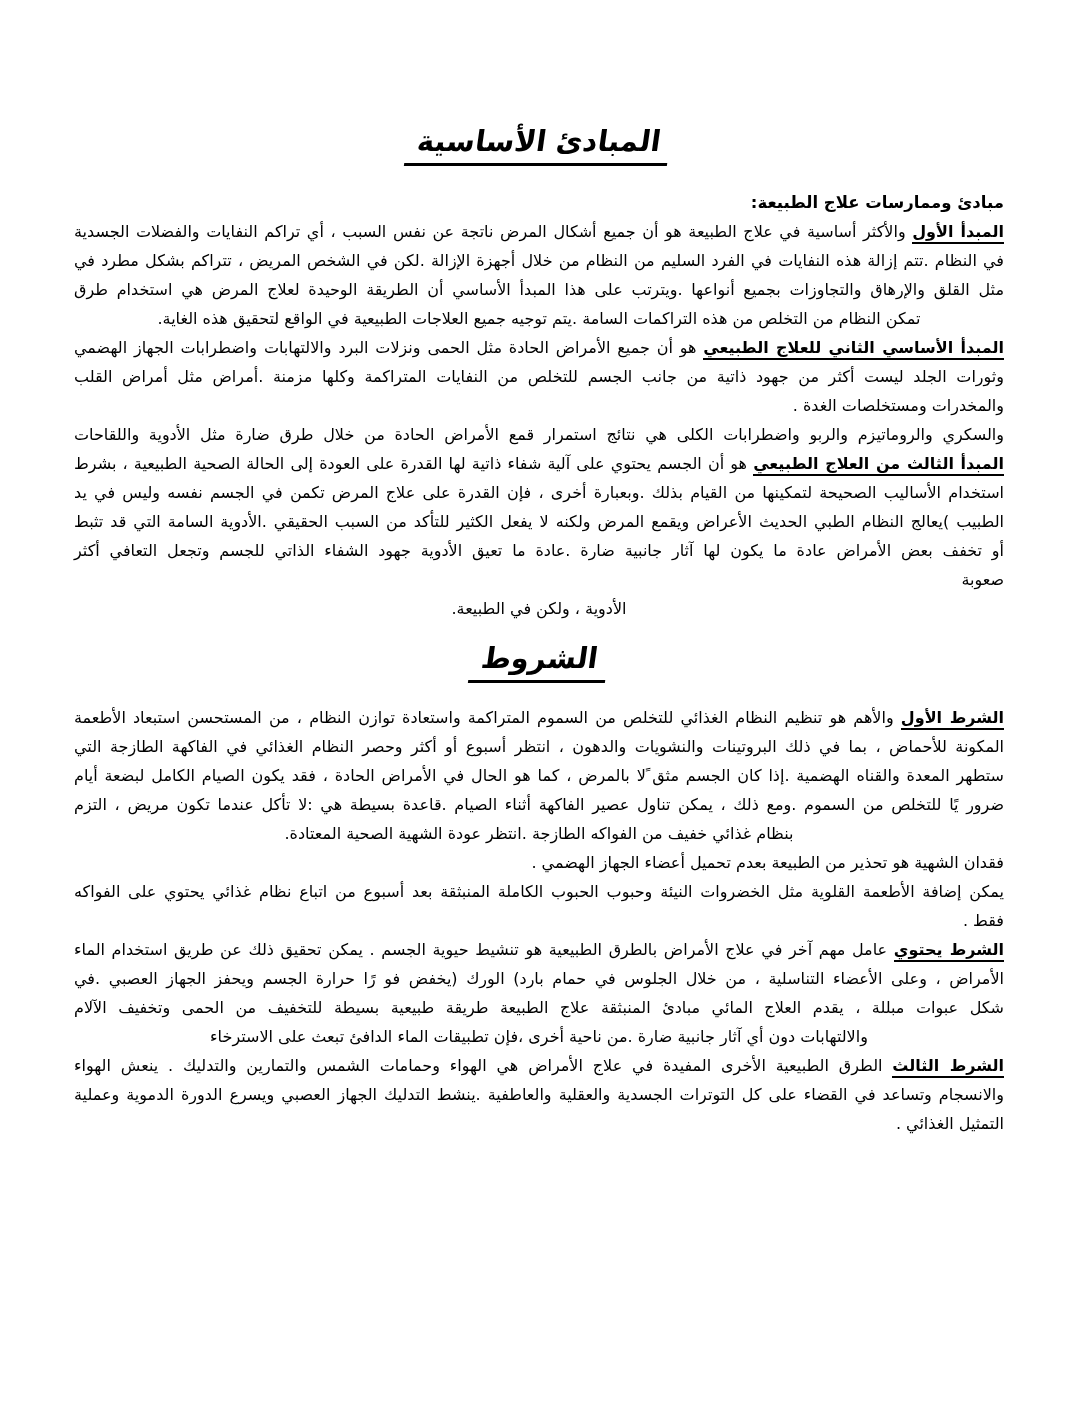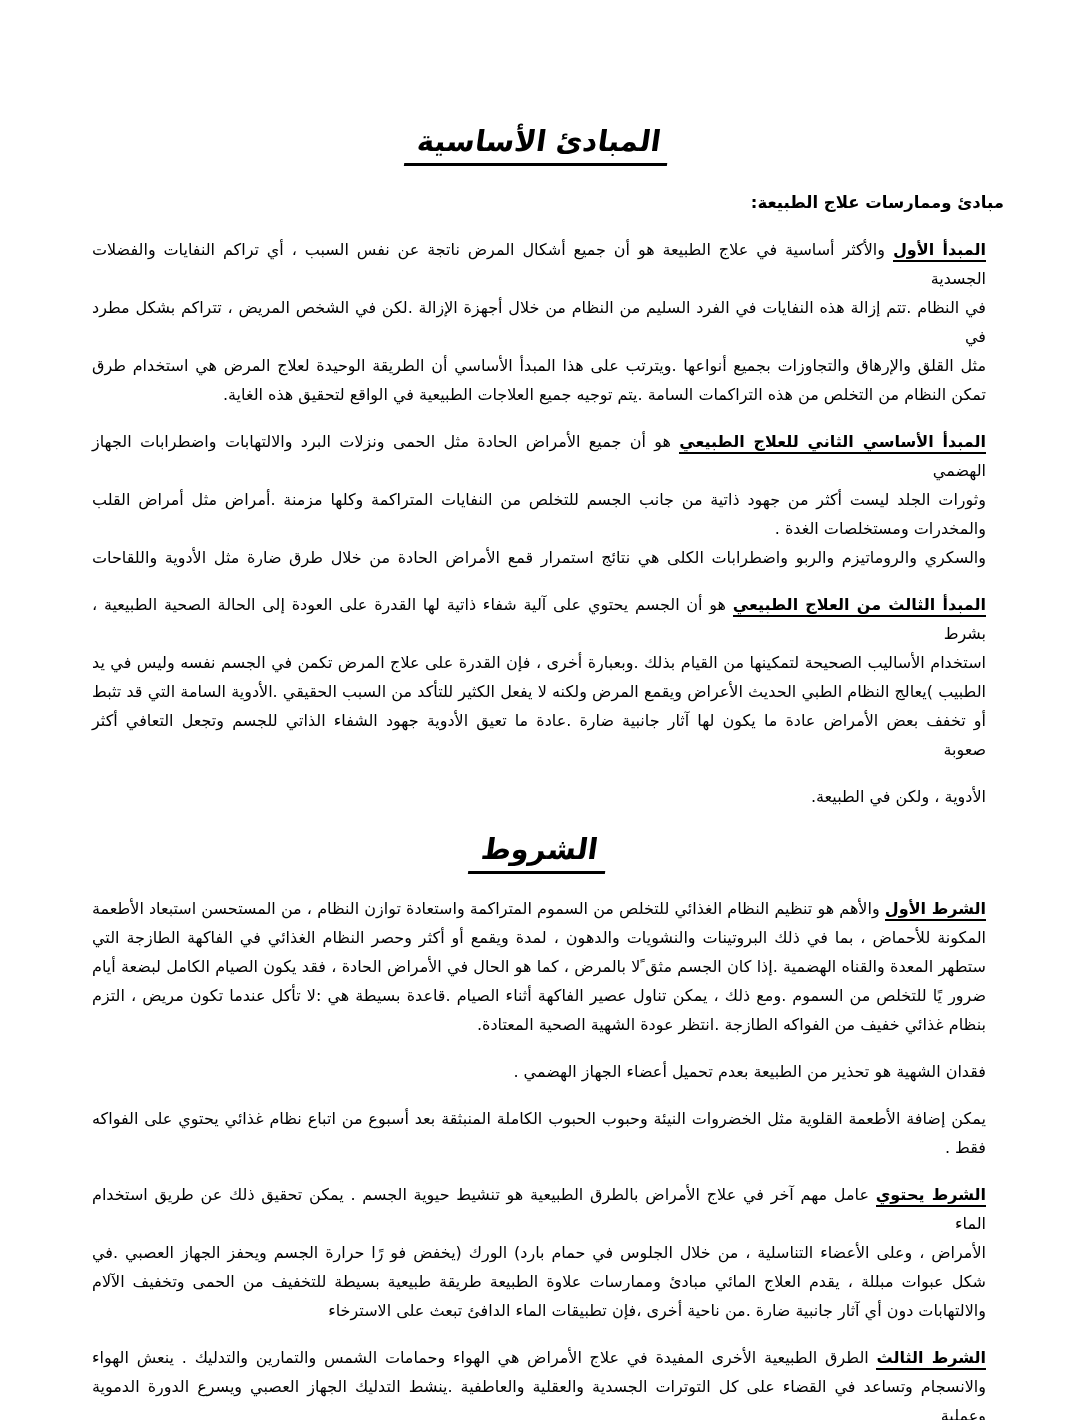--- a/index.html
+++ b/index.html
@@ -25,24 +25,24 @@
     border-bottom: 3px solid #000;
     padding: 0 10px 2px 10px;
     transform: skewX(-8deg);
   }
   .heading {
     font-weight: bold;
     font-size: 16.5px;
     line-height: 29px;
     text-align: right;
   }
-  .para { margin: 18px; }
+  .para { margin: 0; }
   .line { font-size: 16px; line-height: 29px; }
   .al-justify { text-align: justify; text-align-last: justify; }
-  .al-center  { }
+  .al-center  { text-align: center; }
   .al-right   { text-align: right; }
   .lead {
     font-weight: bold;
     border-bottom: 2px solid #000;
     padding-bottom: 1px;
   }
 </style>
 </head>
 <body>
 
@@ -68,36 +68,36 @@
         <div class="line al-justify"><span>الطبيب )يعالج النظام الطبي الحديث الأعراض ويقمع المرض ولكنه لا يفعل الكثير للتأكد من السبب الحقيقي .الأدوية السامة التي قد تثبط</span></div>
         <div class="line al-justify"><span>أو تخفف بعض الأمراض عادة ما يكون لها آثار جانبية ضارة .عادة ما تعيق الأدوية جهود الشفاء الذاتي للجسم وتجعل التعافي أكثر</span></div>
         <div class="line al-right"><span>صعوبة</span></div>
       </div>
       <div class="para">
         <div class="line al-center"><span>الأدوية ، ولكن في الطبيعة.</span></div>
       </div>
       <div class="sec-title"><span class="t">الشروط</span></div>
       <div class="para">
         <div class="line al-justify"><span class="lead">الشرط الأول</span><span> والأهم هو تنظيم النظام الغذائي للتخلص من السموم المتراكمة واستعادة توازن النظام ، من المستحسن استبعاد الأطعمة</span></div>
-        <div class="line al-justify"><span>المكونة للأحماض ، بما في ذلك البروتينات والنشويات والدهون ، لمدة ويقمع أو أكثر وحصر النظام الغذائي في الفاكهة الطازجة التي</span></div>
+        <div class="line al-justify"><span>المكونة للأحماض ، بما في ذلك البروتينات والنشويات والدهون ، انتظر أسبوع أو أكثر وحصر النظام الغذائي في الفاكهة الطازجة التي</span></div>
         <div class="line al-justify"><span>ستطهر المعدة والقناه الهضمية .إذا كان الجسم مثق ًلا بالمرض ، كما هو الحال في الأمراض الحادة ، فقد يكون الصيام الكامل لبضعة أيام</span></div>
         <div class="line al-justify"><span>ضرور يًا للتخلص من السموم .ومع ذلك ، يمكن تناول عصير الفاكهة أثناء الصيام .قاعدة بسيطة هي :لا تأكل عندما تكون مريض ، التزم</span></div>
         <div class="line al-center"><span>بنظام غذائي خفيف من الفواكه الطازجة .انتظر عودة الشهية الصحية المعتادة.</span></div>
       </div>
       <div class="para">
         <div class="line al-right"><span>فقدان الشهية هو تحذير من الطبيعة بعدم تحميل أعضاء الجهاز الهضمي .</span></div>
       </div>
       <div class="para">
         <div class="line al-justify"><span>يمكن إضافة الأطعمة القلوية مثل الخضروات النيئة وحبوب الحبوب الكاملة المنبثقة بعد أسبوع من اتباع نظام غذائي يحتوي على الفواكه</span></div>
         <div class="line al-right"><span>فقط .</span></div>
       </div>
       <div class="para">
         <div class="line al-justify"><span class="lead">الشرط يحتوي</span><span> عامل مهم آخر في علاج الأمراض بالطرق الطبيعية هو تنشيط حيوية الجسم . يمكن تحقيق ذلك عن طريق استخدام الماء</span></div>
         <div class="line al-justify"><span>الأمراض ، وعلى الأعضاء التناسلية ، من خلال الجلوس في حمام بارد) الورك (يخفض فو رًا حرارة الجسم ويحفز الجهاز العصبي .في</span></div>
-        <div class="line al-justify"><span>شكل عبوات مبللة ، يقدم العلاج المائي مبادئ وممارسات علاوة الطبيعة طريقة طبيعية بسيطة للتخفيف من الحمى وتخفيف الآلام</span></div>
+        <div class="line al-justify"><span>شكل عبوات مبللة ، يقدم العلاج المائي مبادئ المنبثقة علاج الطبيعة طريقة طبيعية بسيطة للتخفيف من الحمى وتخفيف الآلام</span></div>
         <div class="line al-center"><span>والالتهابات دون أي آثار جانبية ضارة .من ناحية أخرى ،فإن تطبيقات الماء الدافئ تبعث على الاسترخاء</span></div>
       </div>
       <div class="para">
         <div class="line al-justify"><span class="lead">الشرط الثالث</span><span> الطرق الطبيعية الأخرى المفيدة في علاج الأمراض هي الهواء وحمامات الشمس والتمارين والتدليك . ينعش الهواء</span></div>
         <div class="line al-justify"><span>والانسجام وتساعد في القضاء على كل التوترات الجسدية والعقلية والعاطفية .ينشط التدليك الجهاز العصبي ويسرع الدورة الدموية وعملية</span></div>
         <div class="line al-right"><span>التمثيل الغذائي .</span></div>
       </div>
     </div>
 </div>
 

